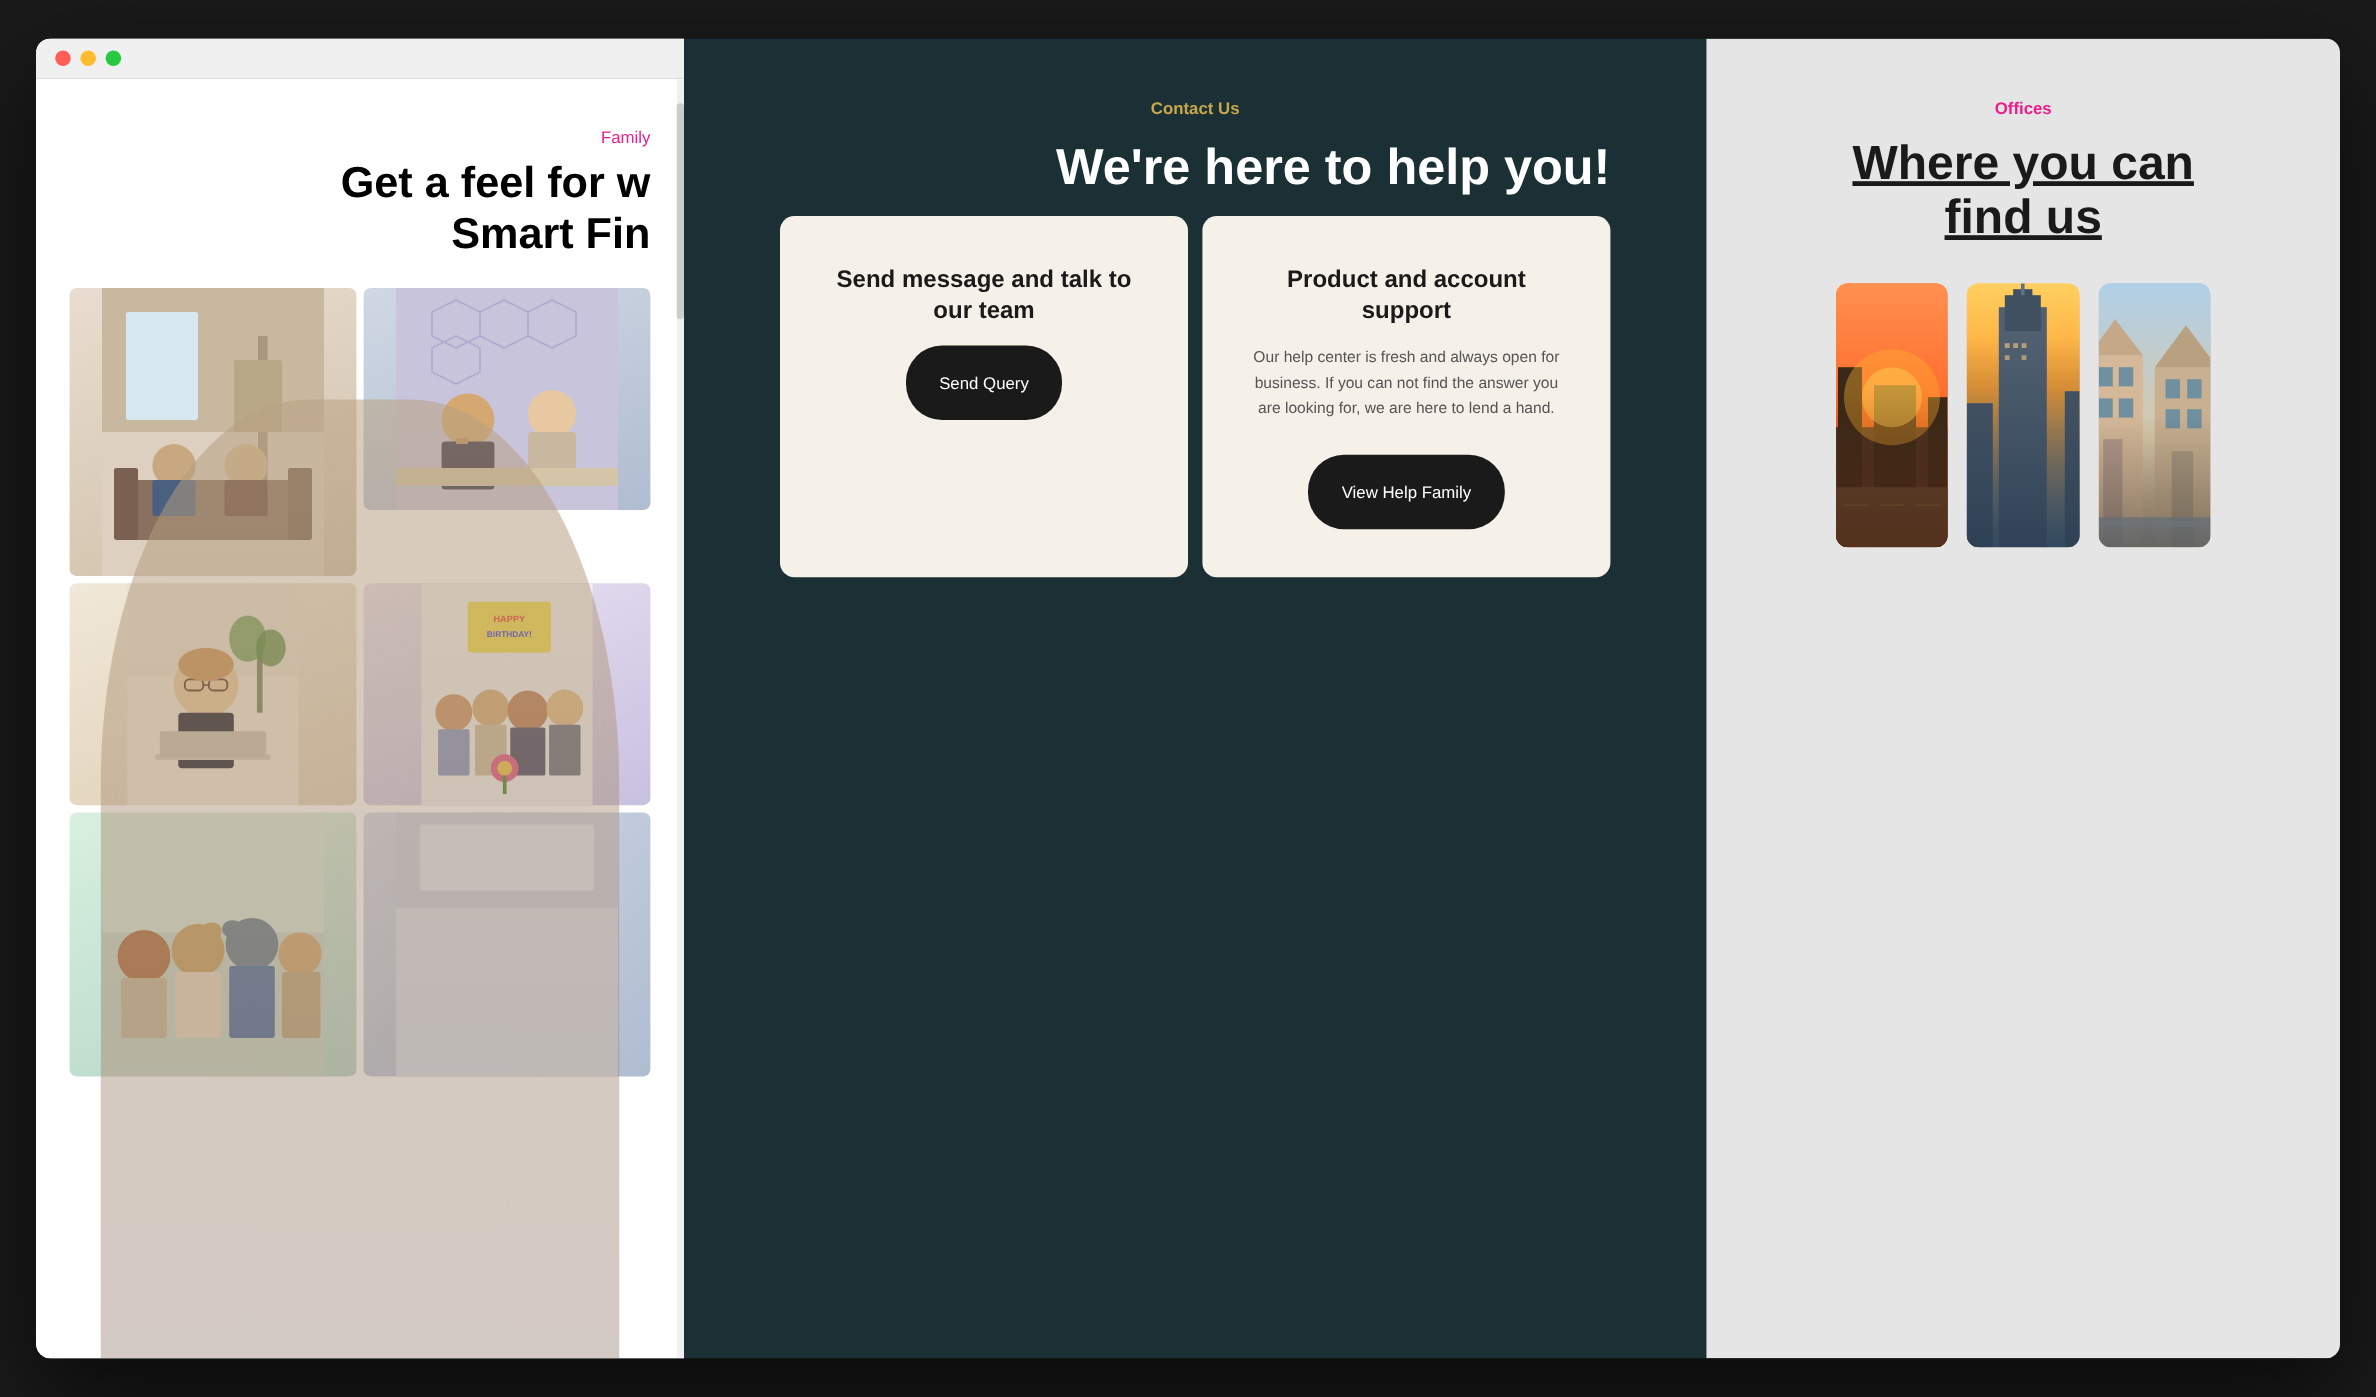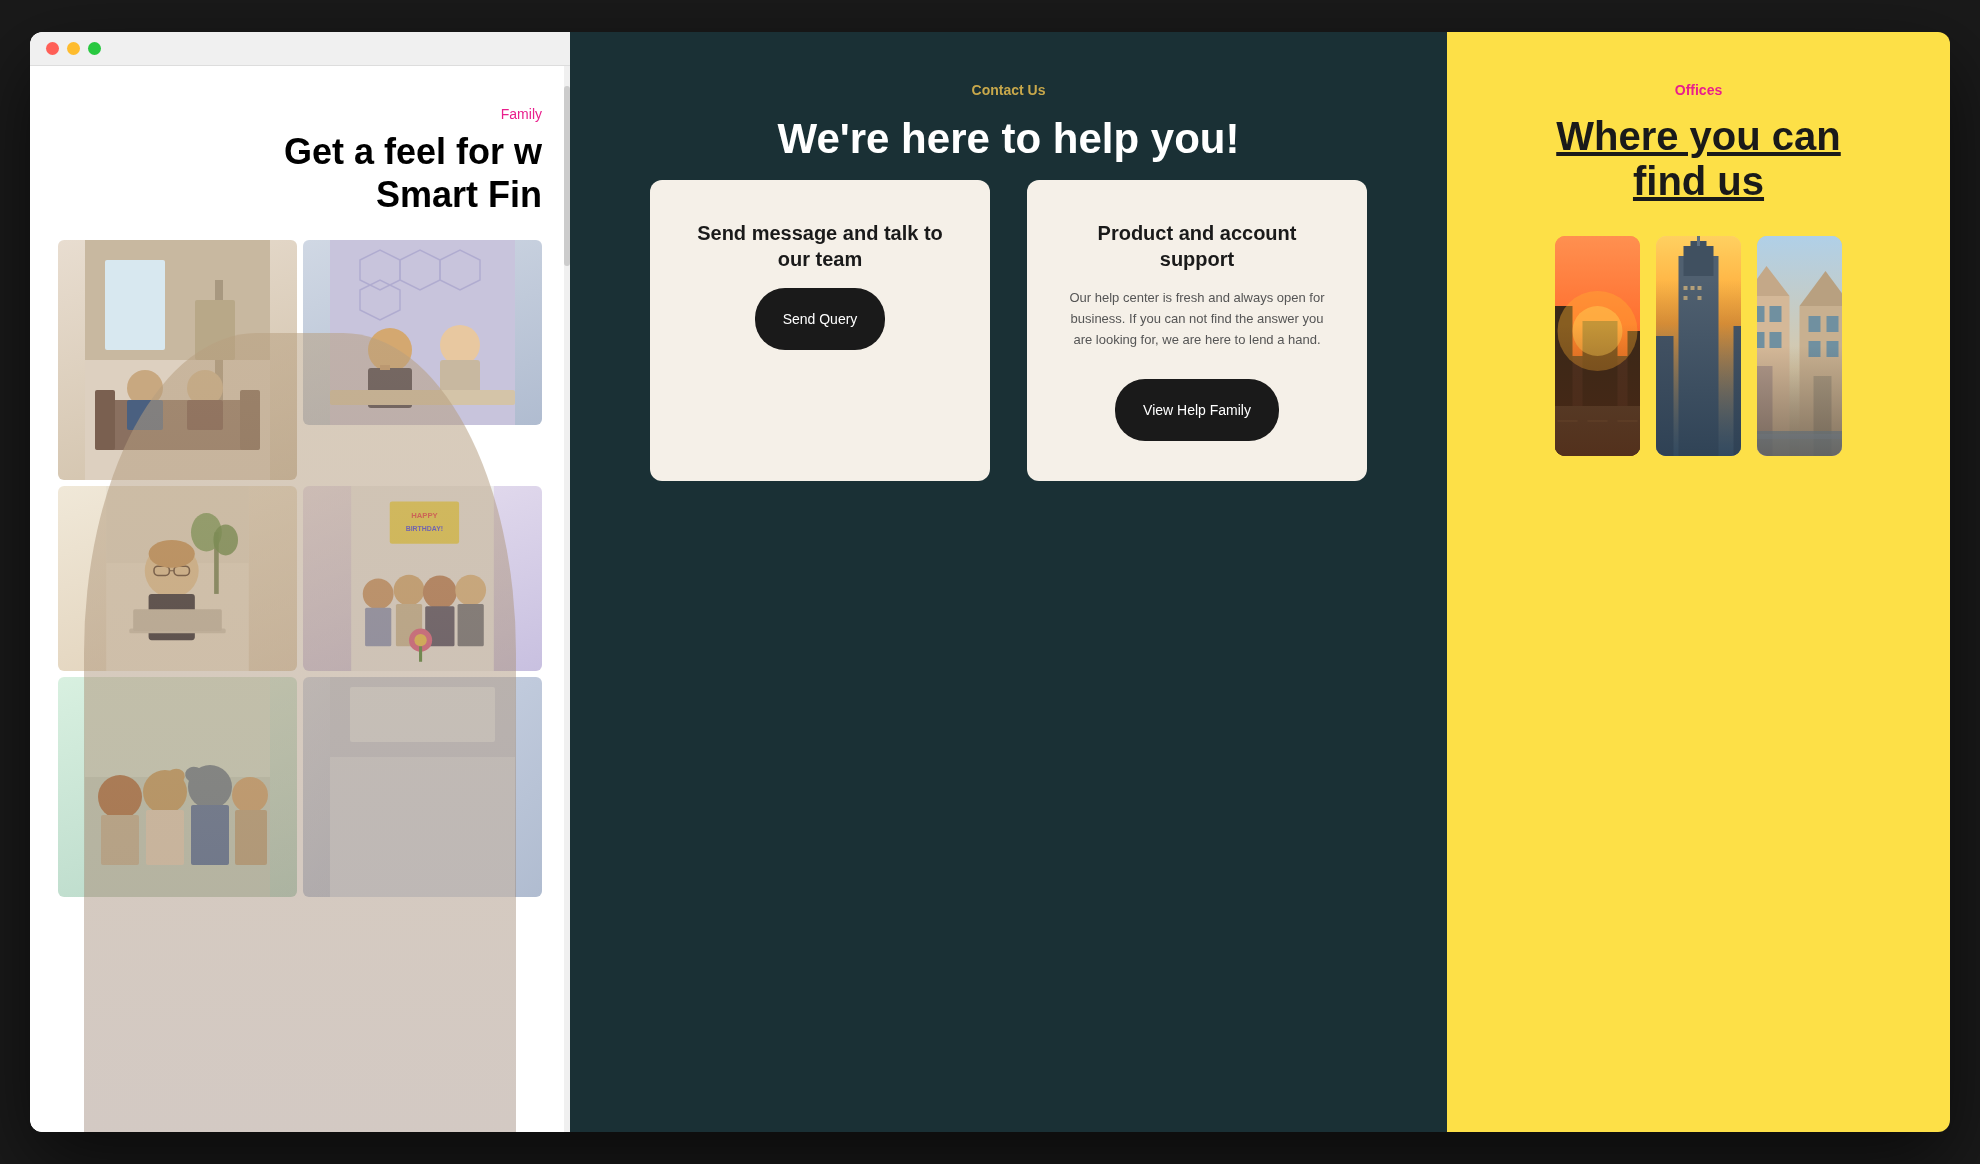--- a/index.html
+++ b/index.html
@@ -136,40 +136,40 @@
       text-align: center;
       font-size: 14px;
       font-weight: 600;
       margin-bottom: 16px;
     }
 
     .contact-tag { color: #c8a84b; }
     .offices-tag { color: #e91e8c; }
 
     .section-title {
-      text-align: center;
+      text-align: right;
       font-size: 42px;
       font-weight: 700;
       color: #fff;
       margin-bottom: 16px;
       line-height: 1.2;
     }
 
     .section-subtitle {
       text-align: center;
       color: #a0b0b8;
       font-size: 14px;
       line-height: 1.6;
       max-width: 380px;
       margin: 0 auto 40px;
     }
 
     .cards-row {
       display: flex;
-      gap: 37px;
+      gap: 12px;
     }
 
     .card {
       background: #f5f0e8;
       border-radius: 12px;
       padding: 40px 36px;
       width: 340px;
       display: flex;
       flex-direction: column;
       align-items: center;
@@ -199,21 +199,21 @@
       border-radius: 30px;
       padding: 23px 28px;
       font-size: 14px;
       font-weight: 500;
       cursor: pointer;
       white-space: nowrap;
     }
 
     
     .offices-section {
-      background: #fde047;
+      background: #e5e5e5;
       padding: 50px 108px;
       flex: 1;
     }
 
     .offices-title {
       text-align: center;
       font-size: 40px;
       font-weight: 700;
       color: #1a1a1a;
       margin-bottom: 32px;

